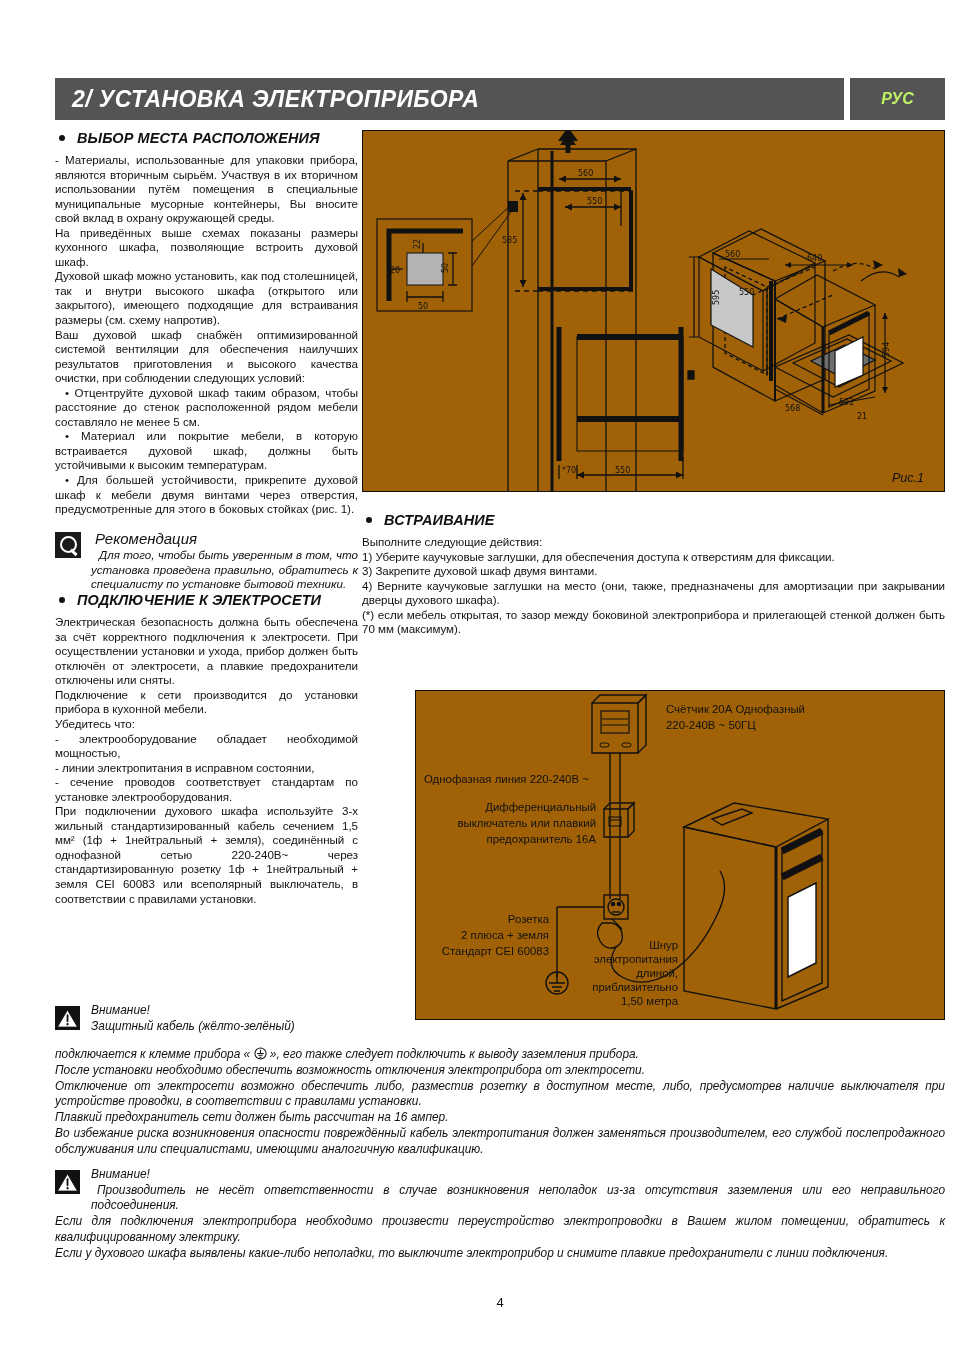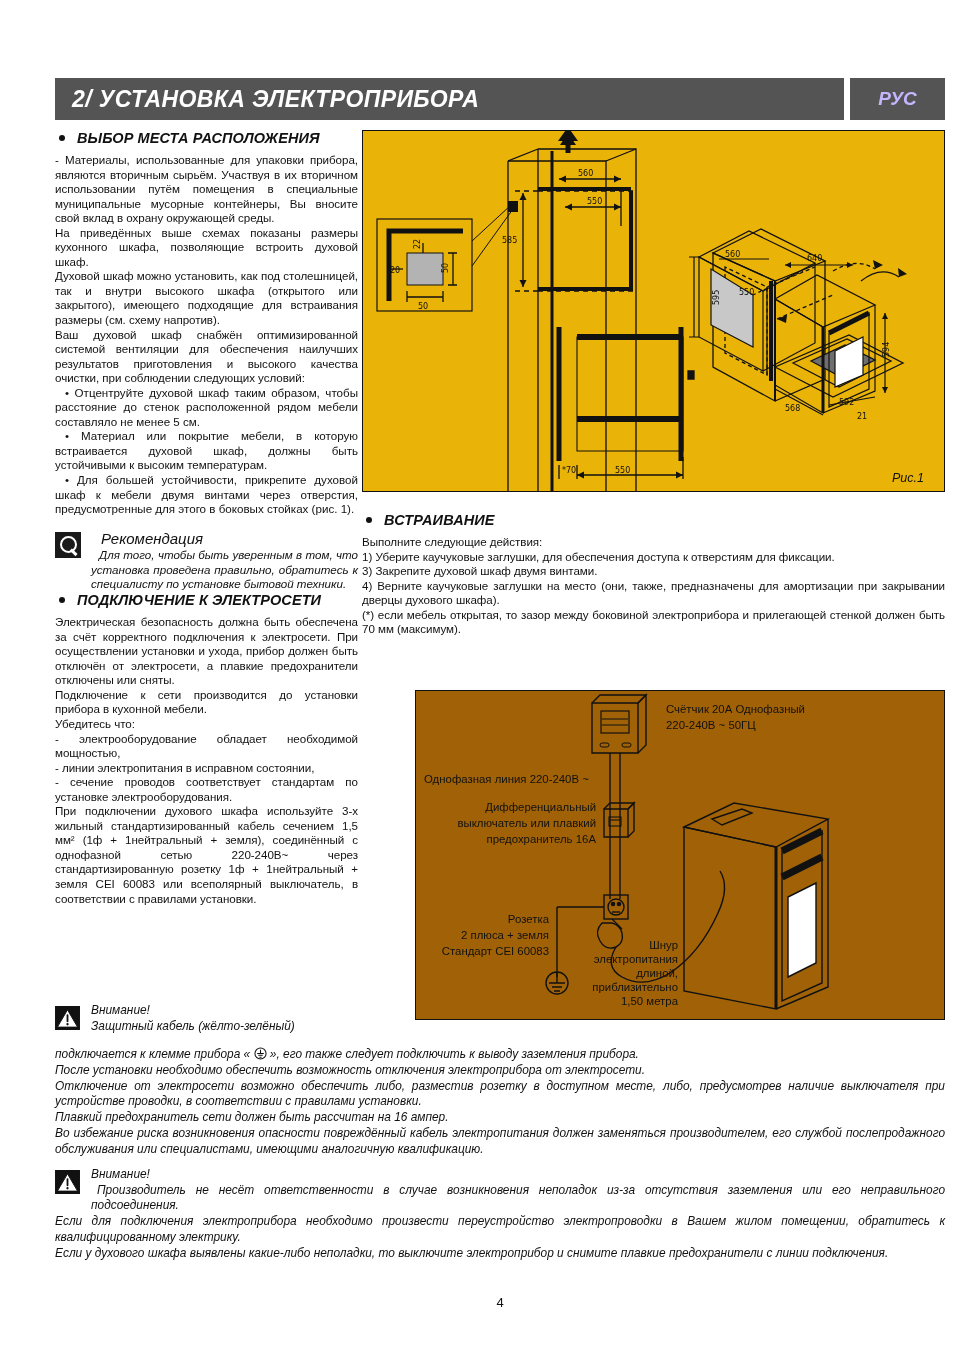--- a/index.html
+++ b/index.html
@@ -16,22 +16,22 @@
   .page { position: absolute; left: 55px; top: 0; width: 890px; height: 1350px; }
 
   
   .header { position: absolute; top: 78px; left: 0; width: 890px; height: 42px; display: flex; }
   .header-main {
     flex: 1; background: #545454; color: #ffffff;
     font-size: 23px; font-weight: bold; font-style: italic;
     letter-spacing: .4px; display: flex; align-items: center; padding-left: 17px;
   }
   .header-lang {
-    width: 95px; margin-left: 6px; background: #545454; color: #c4b5fd;
-    font-size: 19px; font-weight: bold; font-style: italic;
+    width: 95px; margin-left: 6px; background: #545454; color: #bef264;
+    font-size: 16px; font-weight: bold; font-style: italic;
     display: flex; align-items: center; justify-content: center;
   }
 
   
   .col-left { position: absolute; left: 0; top: 130px; width: 303px; }
   .col-right { position: absolute; left: 307px; top: 130px; width: 583px; }
 
   h2.section {
     font-size: 14.5px; font-weight: bold; font-style: italic;
     margin: 0 0 7px 0; letter-spacing: .1px; position: relative; padding-left: 22px;
@@ -59,29 +59,29 @@
   .icon-magnifier::before {
     content: ""; position: absolute; left: 5px; top: 4px; width: 13px; height: 13px;
     border: 2.3px solid #fff; border-radius: 50%;
   }
   .icon-magnifier::after {
     content: ""; position: absolute; left: 16px; top: 16px; width: 8px; height: 2.6px;
     background: #fff; transform: rotate(45deg); transform-origin: left center;
   }
   .icon-warning { width: 25px; height: 24px; display: block; }
   .note-title {
-    font-size: 15px; font-style: italic; margin: 0 0 1px 10px; padding-left: 36px; font-weight: normal;
+    font-size: 15px; font-style: italic; margin: 0 0 1px 4px; padding-left: 36px; font-weight: normal;
   }
   .note-body {
     font-size: 11.6px; font-style: italic; line-height: 1.28; margin: 0;
     text-align: justify; padding-left: 36px; text-indent: 8px;
   }
 
   
-  .fig1 { position: absolute; left: 307px; top: 130px; width: 583px; height: 362px; border: 1.6px solid #111; background:#eab308; }
+  .fig1 { position: absolute; left: 307px; top: 130px; width: 583px; height: 362px; border: 1.6px solid #111; background:#a16207; }
   .fig1 .cap {
     position: absolute; right: 20px; bottom: 6px; font-size: 12.5px; font-style: italic;
   }
 
   
   .fig2 { position: absolute; left: 360px; top: 690px; width: 530px; height: 330px; border: 1.6px solid #111; background: #a16207; }
 
   
   .bottom { position: absolute; left: 0; top: 1003px; width: 890px; }
   .bottom p { font-size: 11.9px; font-style: italic; line-height: 1.33; margin: 0; text-align: justify; }

